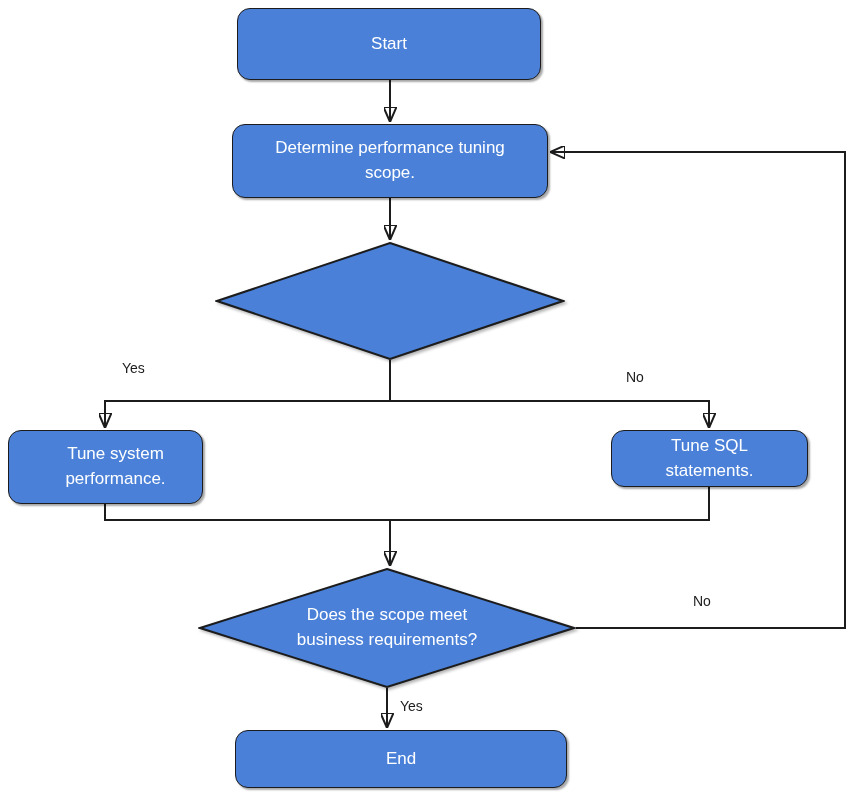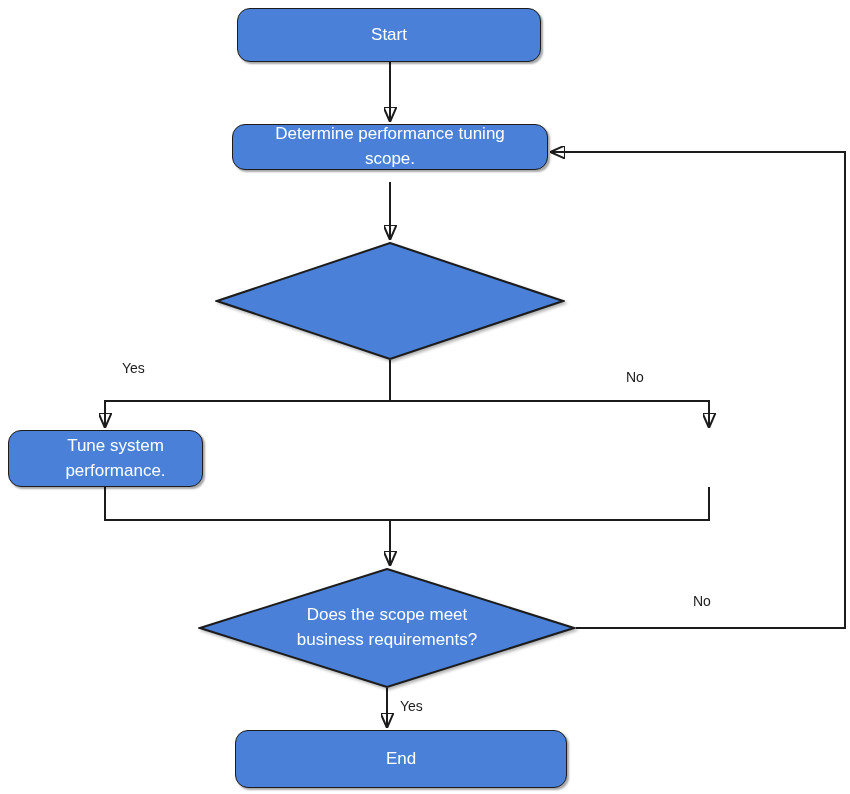--- a/index.html
+++ b/index.html
@@ -84,34 +84,36 @@
     <path d="M390,182 L390,239" marker-end="url(#arrow)"></path>
     <path d="M390,360 L390,401"></path>
     <path d="M390,401 L105,401 L105,427" marker-end="url(#arrow)"></path>
     <path d="M390,401 L709,401 L709,427" marker-end="url(#arrow)"></path>
     <path d="M105,487 L105,520 L709,520 L709,487"></path>
     <path d="M390,520 L390,565" marker-end="url(#arrow)"></path>
     <path d="M387,688 L387,727" marker-end="url(#arrow)"></path>
     <path d="M576,628 L845,628 L845,152 L551,152" marker-end="url(#arrow)"></path>
   </svg>
 
-  <div class="node rect" style="left:237px;top:8px;width:304px;height:54px;">Start</div>
+  <div class="node rect" style="left:237px;top:8px;width:304px;height:72px;">Start</div>
 
-  <div class="node rect" style="left:232px;top:124px;width:316px;height:46px;">Determine performance tuning
+  <div class="node rect" style="left:232px;top:124px;width:316px;height:74px;">Determine performance tuning
 scope.</div>
 
   <div class="node diamond" style="left:215px;top:242px;width:350px;height:118px;">
     <svg viewBox="0 0 350 118" preserveAspectRatio="none">
       <polygon points="175,1 348,59 175,117 2,59"></polygon>
     </svg>
   </div>
 
-  <div class="node rect" style="left:8px;top:430px;width:195px;height:57px;padding-left:20px;">Tune system
+  <div class="node rect" style="left:8px;top:430px;width:195px;height:74px;padding-left:20px;">Tune system
 performance.</div>
 
+  <div class="node rect" style="left:611px;top:430px;width:197px;height:57px;">Tune SQL
+statements.</div>
 
   <div class="node diamond" style="left:198px;top:568px;width:378px;height:120px;">
     <svg viewBox="0 0 378 120" preserveAspectRatio="none">
       <polygon points="189,1 376,60 189,119 2,60"></polygon>
     </svg>
     <div class="dlabel">Does the scope meet
 business requirements?</div>
   </div>
 
   <div class="node rect" style="left:235px;top:730px;width:332px;height:58px;">End</div>

